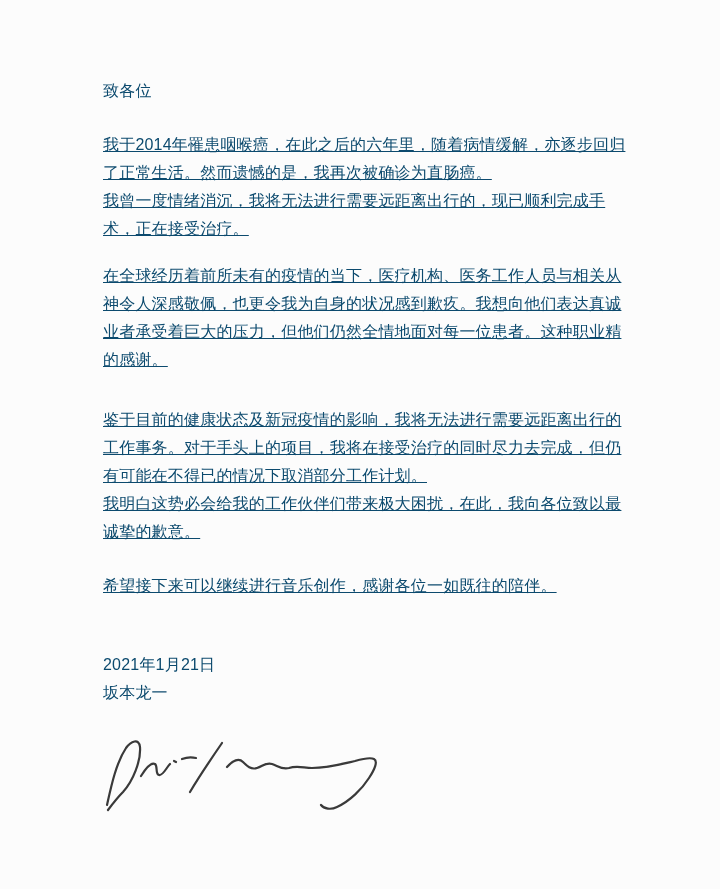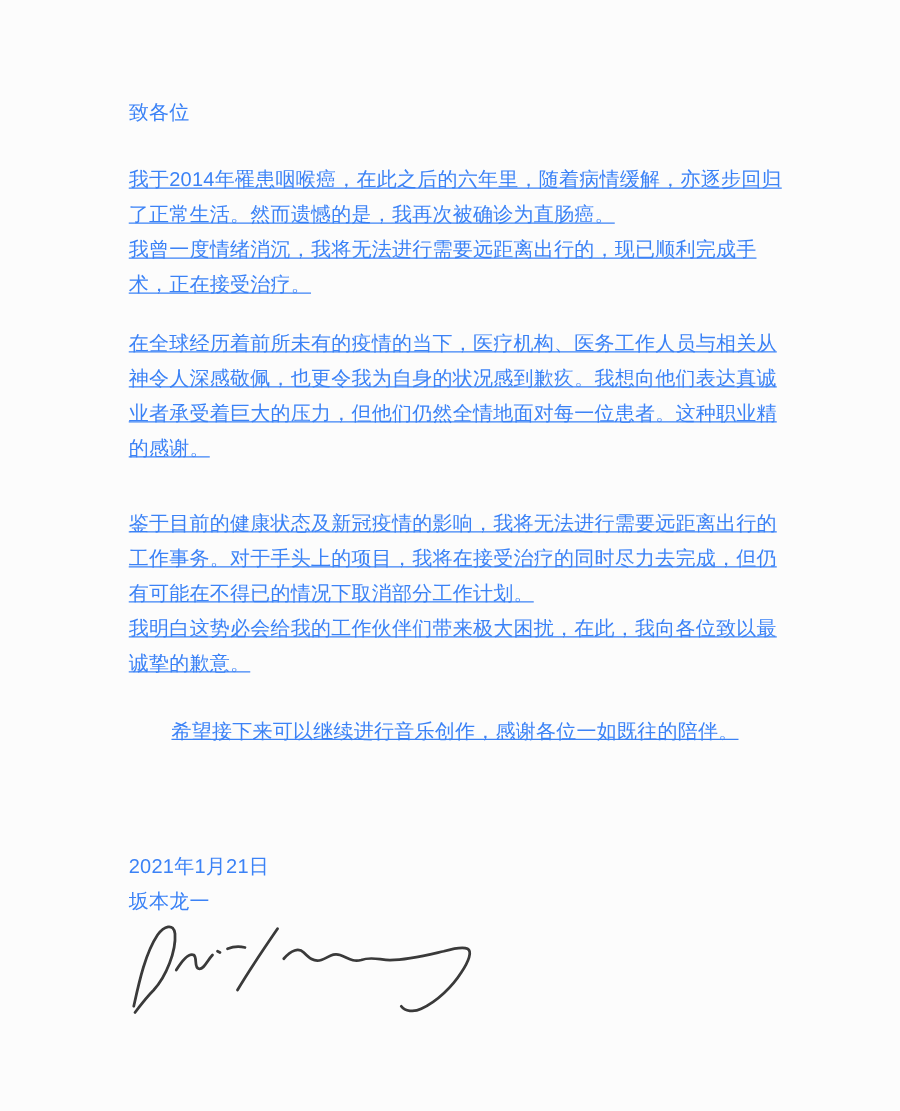--- a/index.html
+++ b/index.html
@@ -19,31 +19,31 @@
     inset: 0;
     background: #fcfcfc;
   }
   .content {
     position: absolute;
     left: 103px;
     top: 77px;
     width: 522px;
     font-size: 16px;
     line-height: 28px;
-    color: #3b82f6;
+    color: #0c4a6e;
     letter-spacing: 0.2px;
   }
   .salutation { margin: 0 0 26px 0; }
   .para { margin: 0; }
   .para .line { white-space: nowrap; text-decoration: underline; }
   .p1 { margin-bottom: 19px; }
   .p2 { margin-bottom: 32px; }
   .p3 { margin-bottom: 26px; }
   .p4 { margin-bottom: 27px; }
-  .p5 { margin-bottom: 80px; text-align: center; }
+  .p5 { margin-bottom: 51px; }
   .closing { margin: 0; }
   .sig-wrap {
     position: absolute;
     left: 90px;
     top: 731px;
     width: 292px;
     height: 92px;
   }
   .sig-wrap svg { display: block; width: 100%; height: 100%; }
   .sig-stroke {

